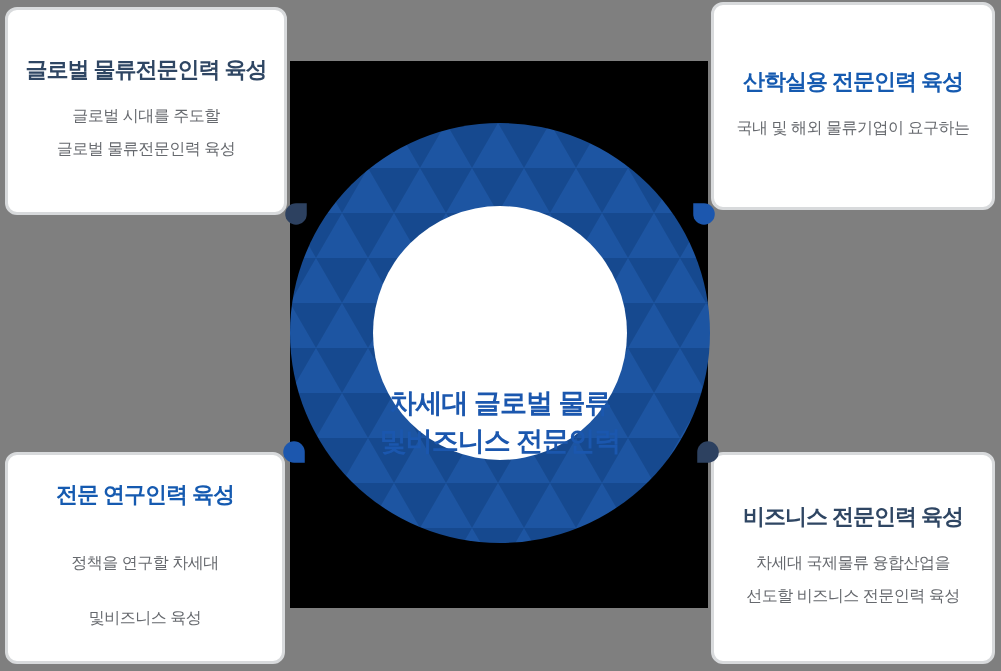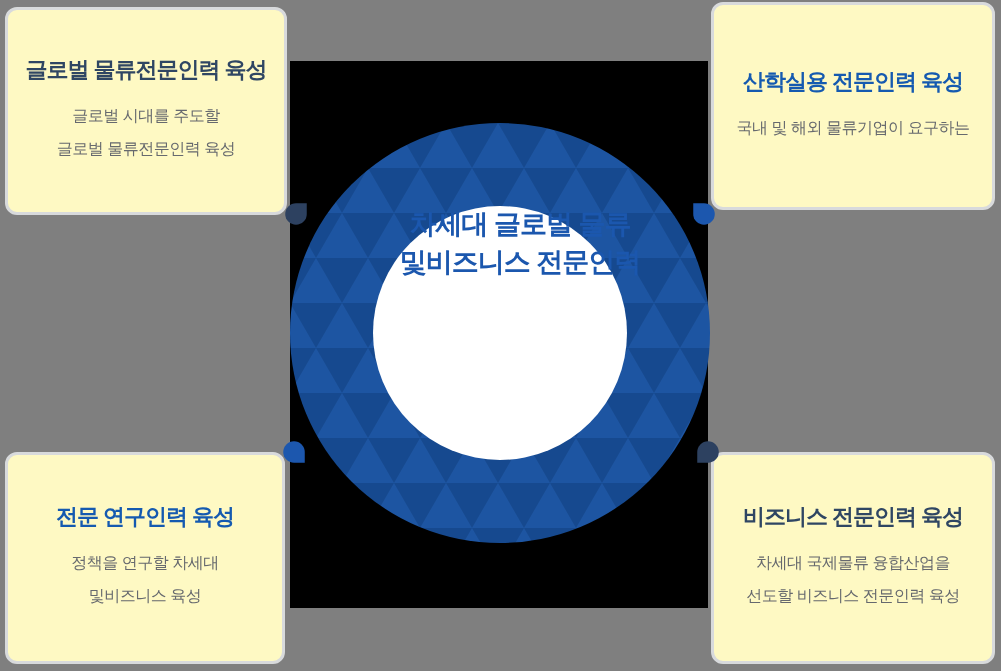--- a/index.html
+++ b/index.html
@@ -33,45 +33,44 @@
 
   .center-text {
     position: absolute;
     left: 375px;
     top: 205px;
     width: 250px;
     height: 255px;
     display: flex;
     flex-direction: column;
     align-items: center;
-    justify-content: flex-start;
+    justify-content: flex-end;
     text-align: center;
     color: #1b57ae;
     font-size: 27px;
     font-weight: bold;
     line-height: 38px;
     letter-spacing: -1px;
-    margin-left: 20px;
   }
 
   .card {
     position: absolute;
-    background: #fef9c3;
+    background: #ffffff;
     border: 3px solid #d8dadc;
     border-radius: 12px;
     display: flex;
     flex-direction: column;
     align-items: center;
     justify-content: center;
     text-align: center;
     padding: 10px 14px;
   }
   .card.tl { left: 5px;   top: 7px;   width: 282px; height: 208px; }
   .card.tr { left: 711px; top: 2px;   width: 284px; height: 208px; }
-  .card.bl { left: 5px;   top: 452px; width: 280px; height: 212px; }
+  .card.bl { left: 5px;   top: 452px; width: 280px; height: 212px; gap: 22px; }
   .card.br { left: 711px; top: 452px; width: 284px; height: 212px; justify-content: center; }
 
   .card .title {
     font-size: 22px;
     font-weight: bold;
     letter-spacing: -1px;
     line-height: 26px;
     margin-bottom: 16px;
   }
   .card.accent-navy .title { color: #2f4663; }

